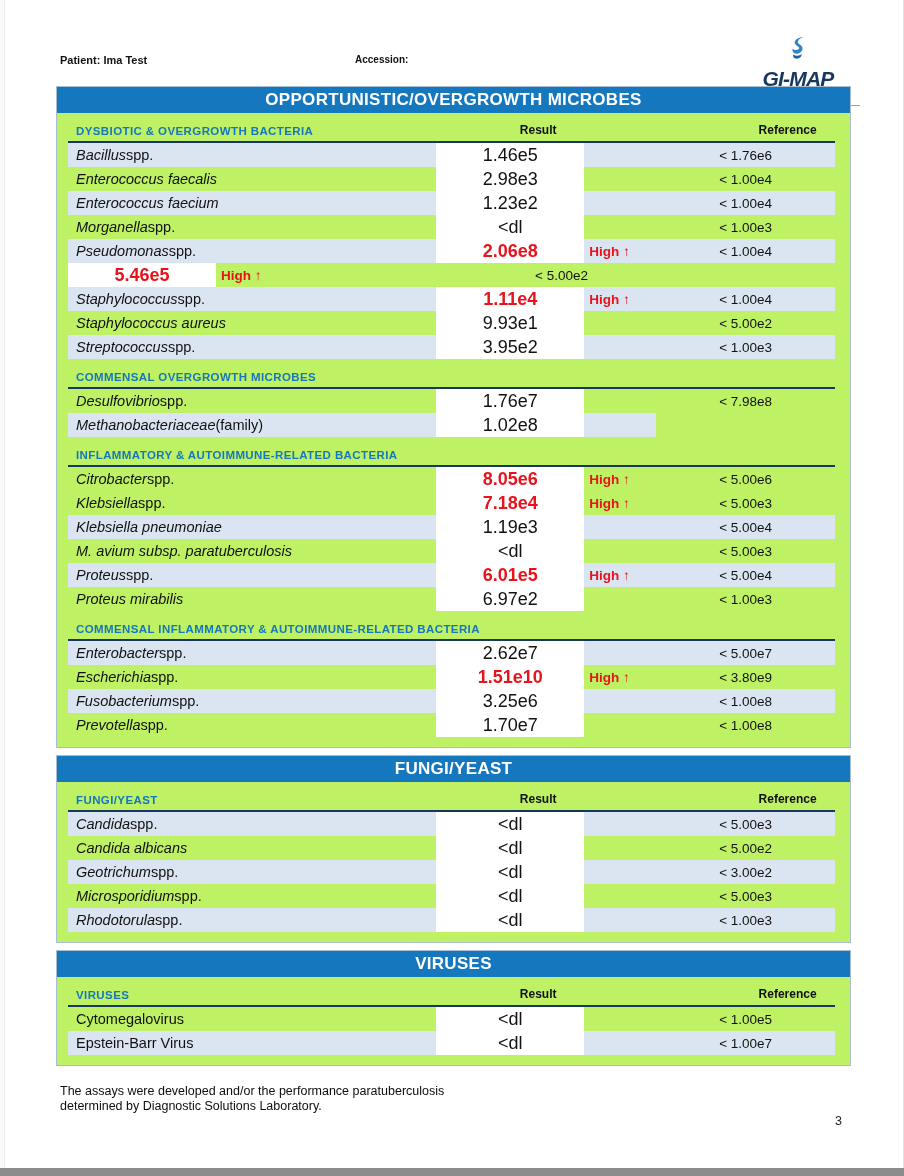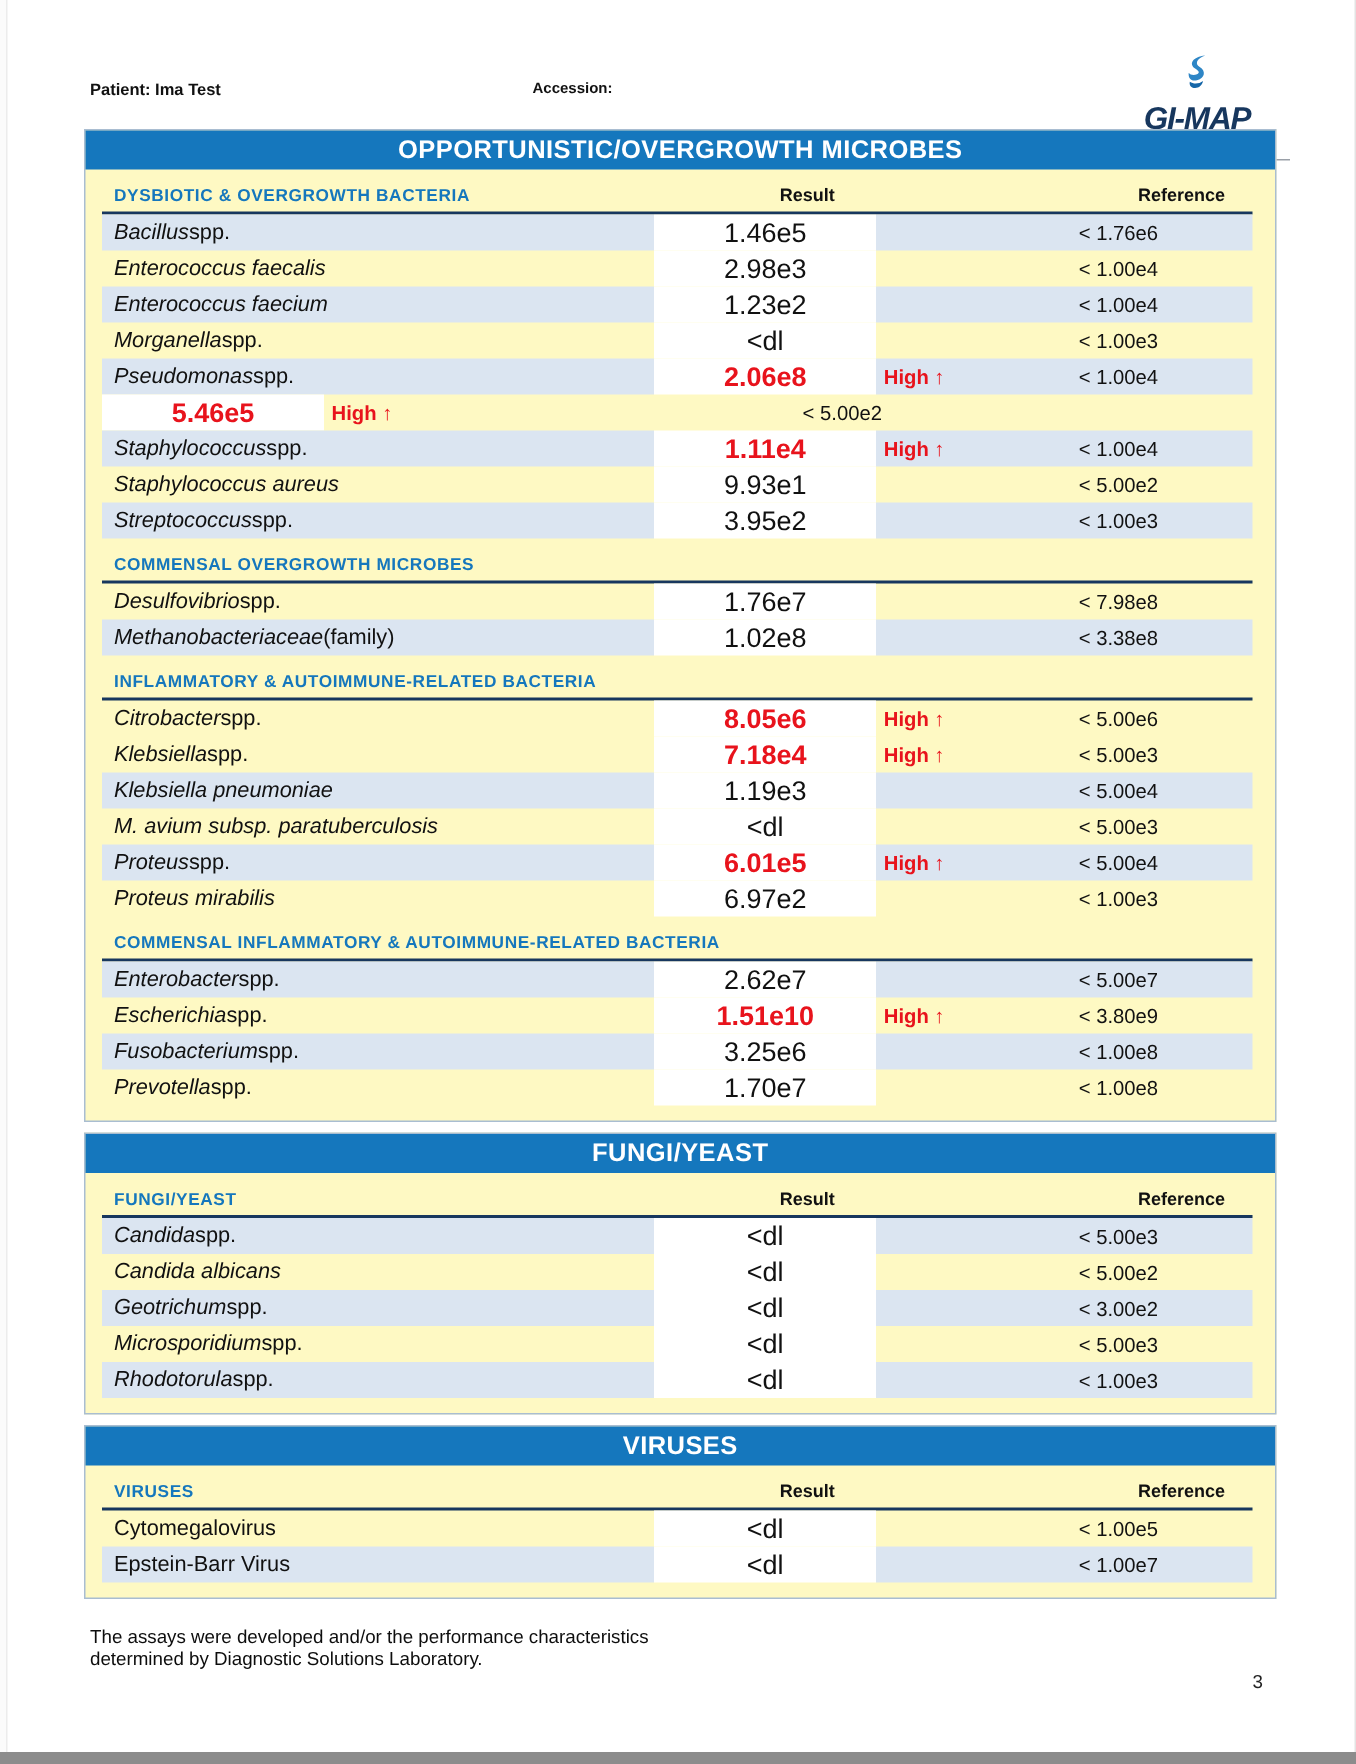--- a/index.html
+++ b/index.html
@@ -14,21 +14,21 @@
   .accession { position:absolute; left:355px; top:54px; font-size:10px; font-weight:bold; }
   .logo { position:absolute; right:42px; top:36px; width:128px; text-align:center; }
   .logo-top { display:flex; align-items:center; justify-content:center; gap:3px;flex-direction:column; }
   .logo-title { font-size:21px; font-style:italic; font-weight:bold; color:#17375e; letter-spacing:-0.8px; }
   .logo-mark  { font-size:7px; color:#8a8a8a; align-self:flex-start; margin-top:2px; }
   .logo-divider { border-top:1px solid #9aa0a8; margin:2px 2px 3px; }
   .logo-subtitle { font-size:8.5px; color:#8a9199; letter-spacing:0.2px; }
 
   
   .boxes { position:absolute; left:56px; top:86px; width:795px; }
-  .box { border:1px solid #a9bdd1; margin-bottom:7px; background:#fef9c3; box-sizing:border-box; }
+  .box { border:1px solid #a9bdd1; margin-bottom:7px; background:#bef264; box-sizing:border-box; }
   .banner {
     background:#1577bd; color:#fff; text-align:center; font-weight:bold;
     font-size:17px; height:26px; line-height:26px; letter-spacing:0.3px;
   }
   .box-content { padding:6px 15px 10px 11px; }
 
   .section-header {
     display:flex; align-items:flex-end;
     border-bottom:2px solid #17375e; padding-bottom:4px; margin-top:12px;gap:28px;
   }
@@ -191,21 +191,20 @@
             <div class="cell-flag"></div>
             <div class="cell-ref">&lt; 7.98e8</div>
           </div>
           <div class="row shaded">
             <div class="cell-name">
               <i>Methanobacteriaceae</i>
               <span> (family)</span>
             </div>
             <div class="cell-result">1.02e8</div>
             <div class="cell-flag"></div>
-            <div class="cell-ref">&lt; 3.38e8</div>
           </div>
           <div class="section-header">
             <div class="section-title">INFLAMMATORY &amp; AUTOIMMUNE-RELATED BACTERIA</div>
           </div>
           <div class="row">
             <div class="cell-name">
               <i>Citrobacter</i>
               <span> spp.</span>
             </div>
             <div class="cell-result high">8.05e6</div>
@@ -373,20 +372,20 @@
             </div>
             <div class="cell-result">&lt;dl</div>
             <div class="cell-flag"></div>
             <div class="cell-ref">&lt; 1.00e7</div>
           </div>
         </div>
       </div>
     </div>
 
   <div class="footer">
-    <div>The assays were developed and/or the performance characteristics</div>
+    <div>The assays were developed and/or the performance paratuberculosis</div>
     <div>determined by Diagnostic Solutions Laboratory.</div>
   </div>
 
   <div class="page-number">3</div>
 
   <div class="bottom-strip"></div>
 </div>
 
 </body></html>

